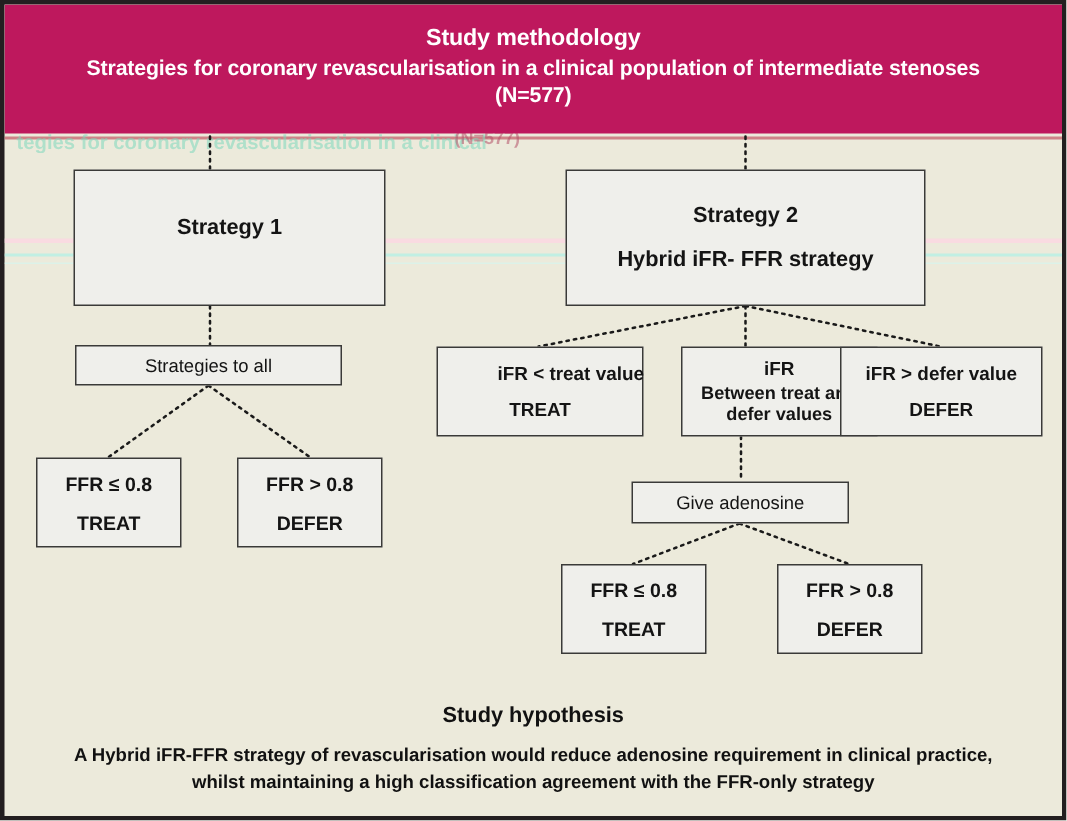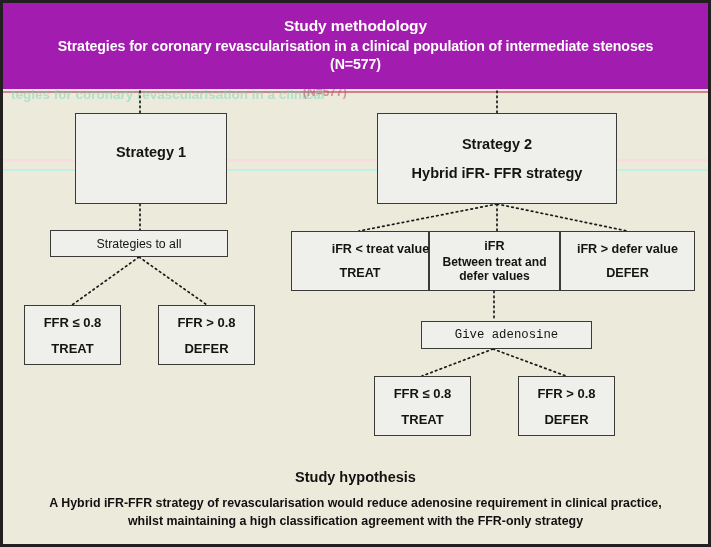--- a/index.html
+++ b/index.html
@@ -10,21 +10,21 @@
     width:711px;height:547px;
     background:#eceadb;
     box-sizing:border-box;
     border:3px solid #231f20;
     overflow:hidden;
   }
 
   
   #header{
     position:absolute;left:0;top:0;width:705px;height:86px;
-    background:#a21caf;
+    background:#be185d;
     color:#ffffff;
     display:flex;flex-direction:column;align-items:center;justify-content:center;
     box-sizing:border-box;
     padding:4px 14px 6px 14px;
     z-index:5;
   }
   #header .hline{
     font-weight:bold;
     text-align:center;
     line-height:1.26;
@@ -56,46 +56,46 @@
     border:1.6px solid #3a3a38;
     display:flex;flex-direction:column;
     align-items:center;justify-content:center;
     text-align:center;
     color:#141414;
     z-index:3;
   }
   .node .ln{display:block;width:100%;}
 
   
-  #strategy1{left:46px;top:110px;width:152px;height:91px;margin-left:26px;}
+  #strategy1{left:46px;top:110px;width:208px;height:91px;}
   #strategy2{left:374px;top:110px;width:240px;height:91px;}
   .strategy-title{font-size:14.5px;font-weight:bold;margin-bottom:13px;}
   .strategy-sub{font-size:14.5px;font-weight:bold;}
 
   
   #adenosine-all{left:47px;top:227px;width:178px;height:27px;}
   #adenosine-all .ln{font-size:12.3px;font-weight:normal;}
 
   
-  #give-adenosine{left:418px;top:318px;width:171px;height:28px;font-family:Liberation Mono, monospace;}
+  #give-adenosine{left:418px;top:318px;width:145px;height:28px;}
   #give-adenosine .ln{font-size:12.3px;font-weight:normal;}
 
   
   .ffrbox{width:97px;height:60px;}
   .ffrbox .l1{font-size:13px;font-weight:bold;margin-bottom:11px;}
   .ffrbox .l2{font-size:13px;font-weight:bold;}
   #ffr-treat-1{left:21px;top:302px;}
   #ffr-defer-1{left:155px;top:302px;}
   #ffr-treat-2{left:371px;top:373px;}
   #ffr-defer-2{left:515px;top:373px;}
 
   
   .ifrbox{top:228px;height:60px;}
   #ifr-treat{left:288px;width:138px;}
-  #ifr-between{left:426px;width:131px;}
+  #ifr-between{left:451px;width:131px;}
   #ifr-defer{left:557px;width:135px;}
   #ifr-treat .l1{font-size:12.6px;font-weight:bold;margin-bottom:10px;padding-left:41px;}
   #ifr-treat .l2{font-size:12.6px;font-weight:bold;}
   #ifr-between .l1{font-size:12.6px;font-weight:bold;margin-bottom:2px;}
   #ifr-between .l2,#ifr-between .l3{font-size:12.1px;font-weight:bold;line-height:1.18;}
   #ifr-defer .l1{font-size:12.6px;font-weight:bold;margin-bottom:10px;}
   #ifr-defer .l2{font-size:12.6px;font-weight:bold;}
 
   
   #connectors{position:absolute;left:0;top:0;width:711px;height:547px;z-index:2;pointer-events:none;}

